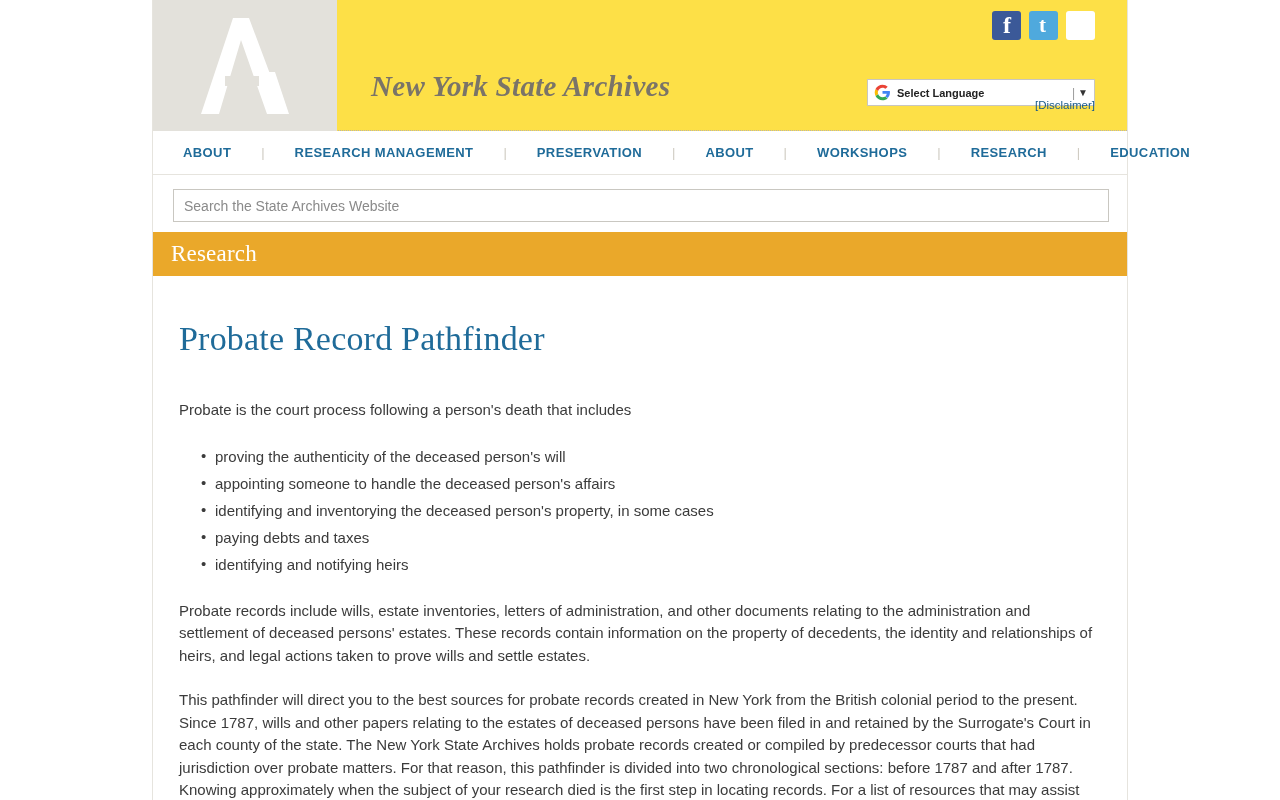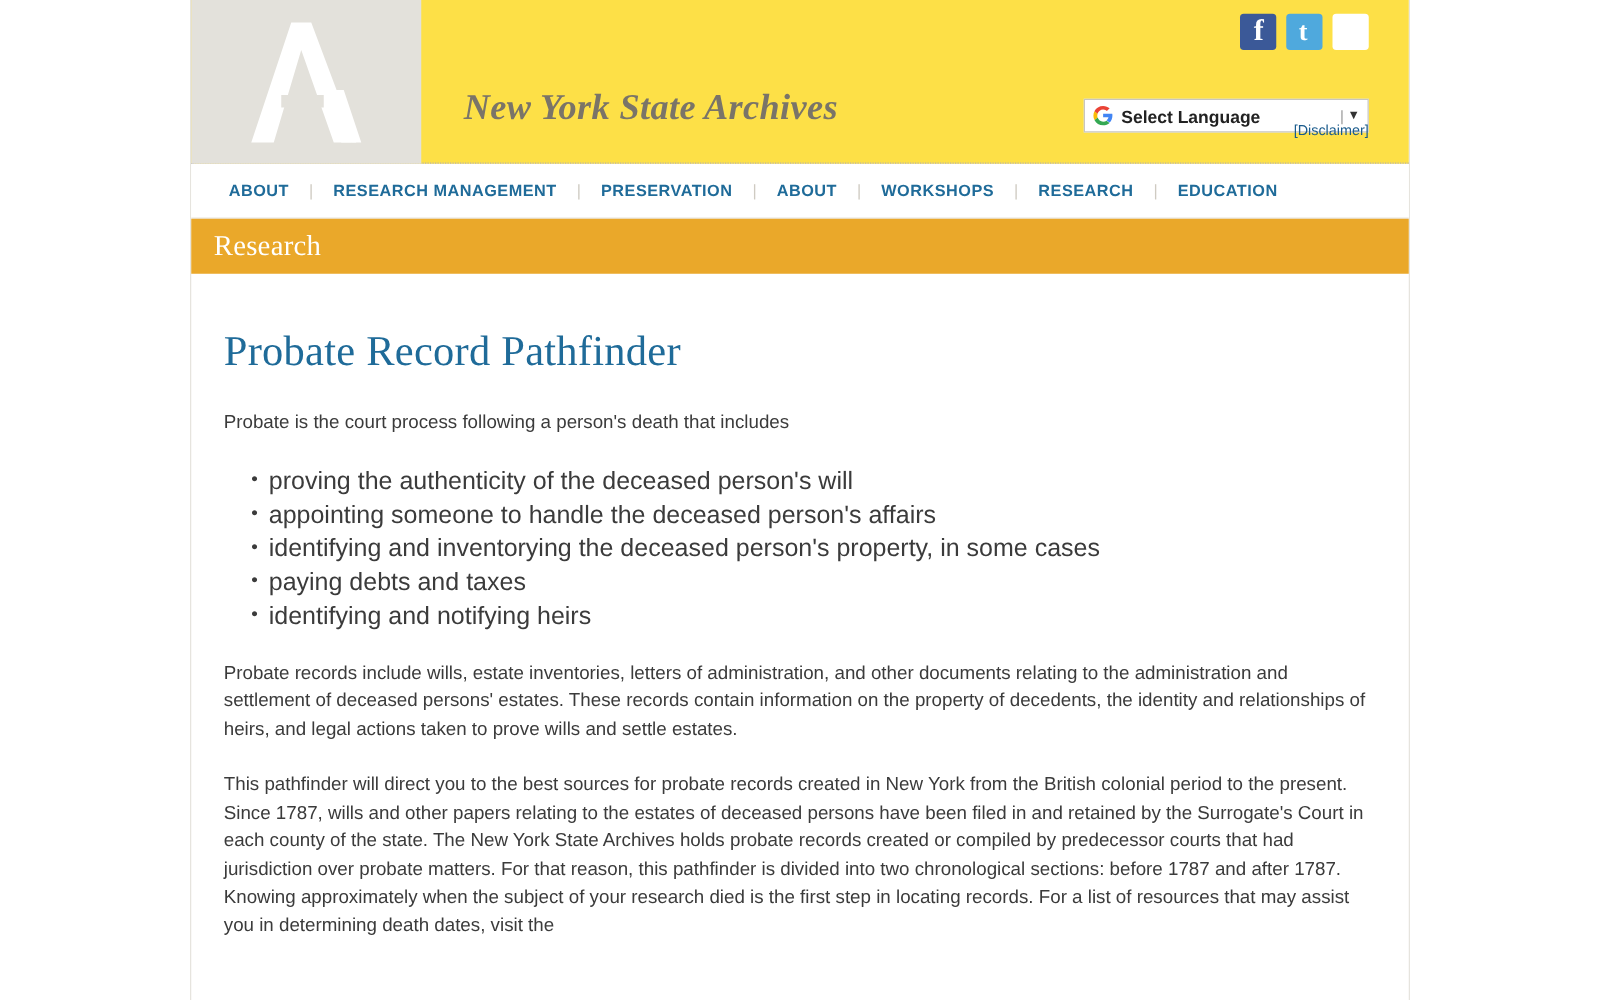--- a/index.html
+++ b/index.html
@@ -122,21 +122,21 @@
     align-items: center;
     padding: 0 6px;
   }
   .g-logo {
     width: 17px; height: 17px;
     margin-right: 6px;
     position: relative;
     flex: none;
   }
   .translate-label {
-    font-size: 14px;
+    font-size: 11px;
     color: #222;
     font-weight: bold;
     white-space: nowrap;
   }
   .translate-sep {
     margin-left: auto;
     color: #9a9a9a;
     font-size: 12px;
     padding-right: 3px;
   }
@@ -154,20 +154,21 @@
   }
 
   
   .nav {
     height: 44px;
     display: flex;
     align-items: center;
     padding-left: 20px;
     border-bottom: 1px solid #e6e4de;
     background: #fff;
+    gap: 14px;
   }
   .nav a {
     color: #1f6b99;
     font-size: 13px;
     font-weight: bold;
     letter-spacing: 0.4px;
     text-decoration: none;
     padding: 0 10px;
     white-space: nowrap;
   }
@@ -211,37 +212,37 @@
   }
 
   
   .content {
     padding: 44px 30px 20px 26px;
   }
   .page-title {
     font-family: "Liberation Serif", serif;
     font-size: 34px;
     color: #1f6b99;
-    margin: 0 0 26px 0;
+    margin: 0 0 41px 0;
     font-weight: normal;
     letter-spacing: 0.2px;
   }
   .content p {
     font-size: 15px;
     line-height: 22.5px;
     color: #3b3b3b;
     margin: 0 0 22px 0;
   }
   .content ul {
     margin: 0 0 24px 0;
     padding-left: 22px;
     list-style: none;
   }
   .content li {
-    font-size: 20px;
+    font-size: 15px;
     line-height: 22px;
     color: #3b3b3b;
     margin-bottom: 5px;
     position: relative;
     padding-left: 14px;
   }
   .content li::before {
     content: "•";
     position: absolute;
     left: 0;
@@ -299,20 +300,23 @@
       <span class="divider">|</span>
       <a href="#">ABOUT</a>
       <span class="divider">|</span>
       <a href="#">WORKSHOPS</a>
       <span class="divider">|</span>
       <a href="#">RESEARCH</a>
       <span class="divider">|</span>
       <a href="#">EDUCATION</a>
     </div>
 
+    <div class="search-wrap">
+      <input class="search-input" type="text" placeholder="Search the State Archives Website" style="">
+    </div>
 
     <div class="banner">
       <span class="banner-title">Research</span>
     </div>
 
     <div class="content">
       <h1 class="page-title">Probate Record Pathfinder</h1>
 
       <p class="p-lead">Probate is the court process following a person's death that includes</p>
 

